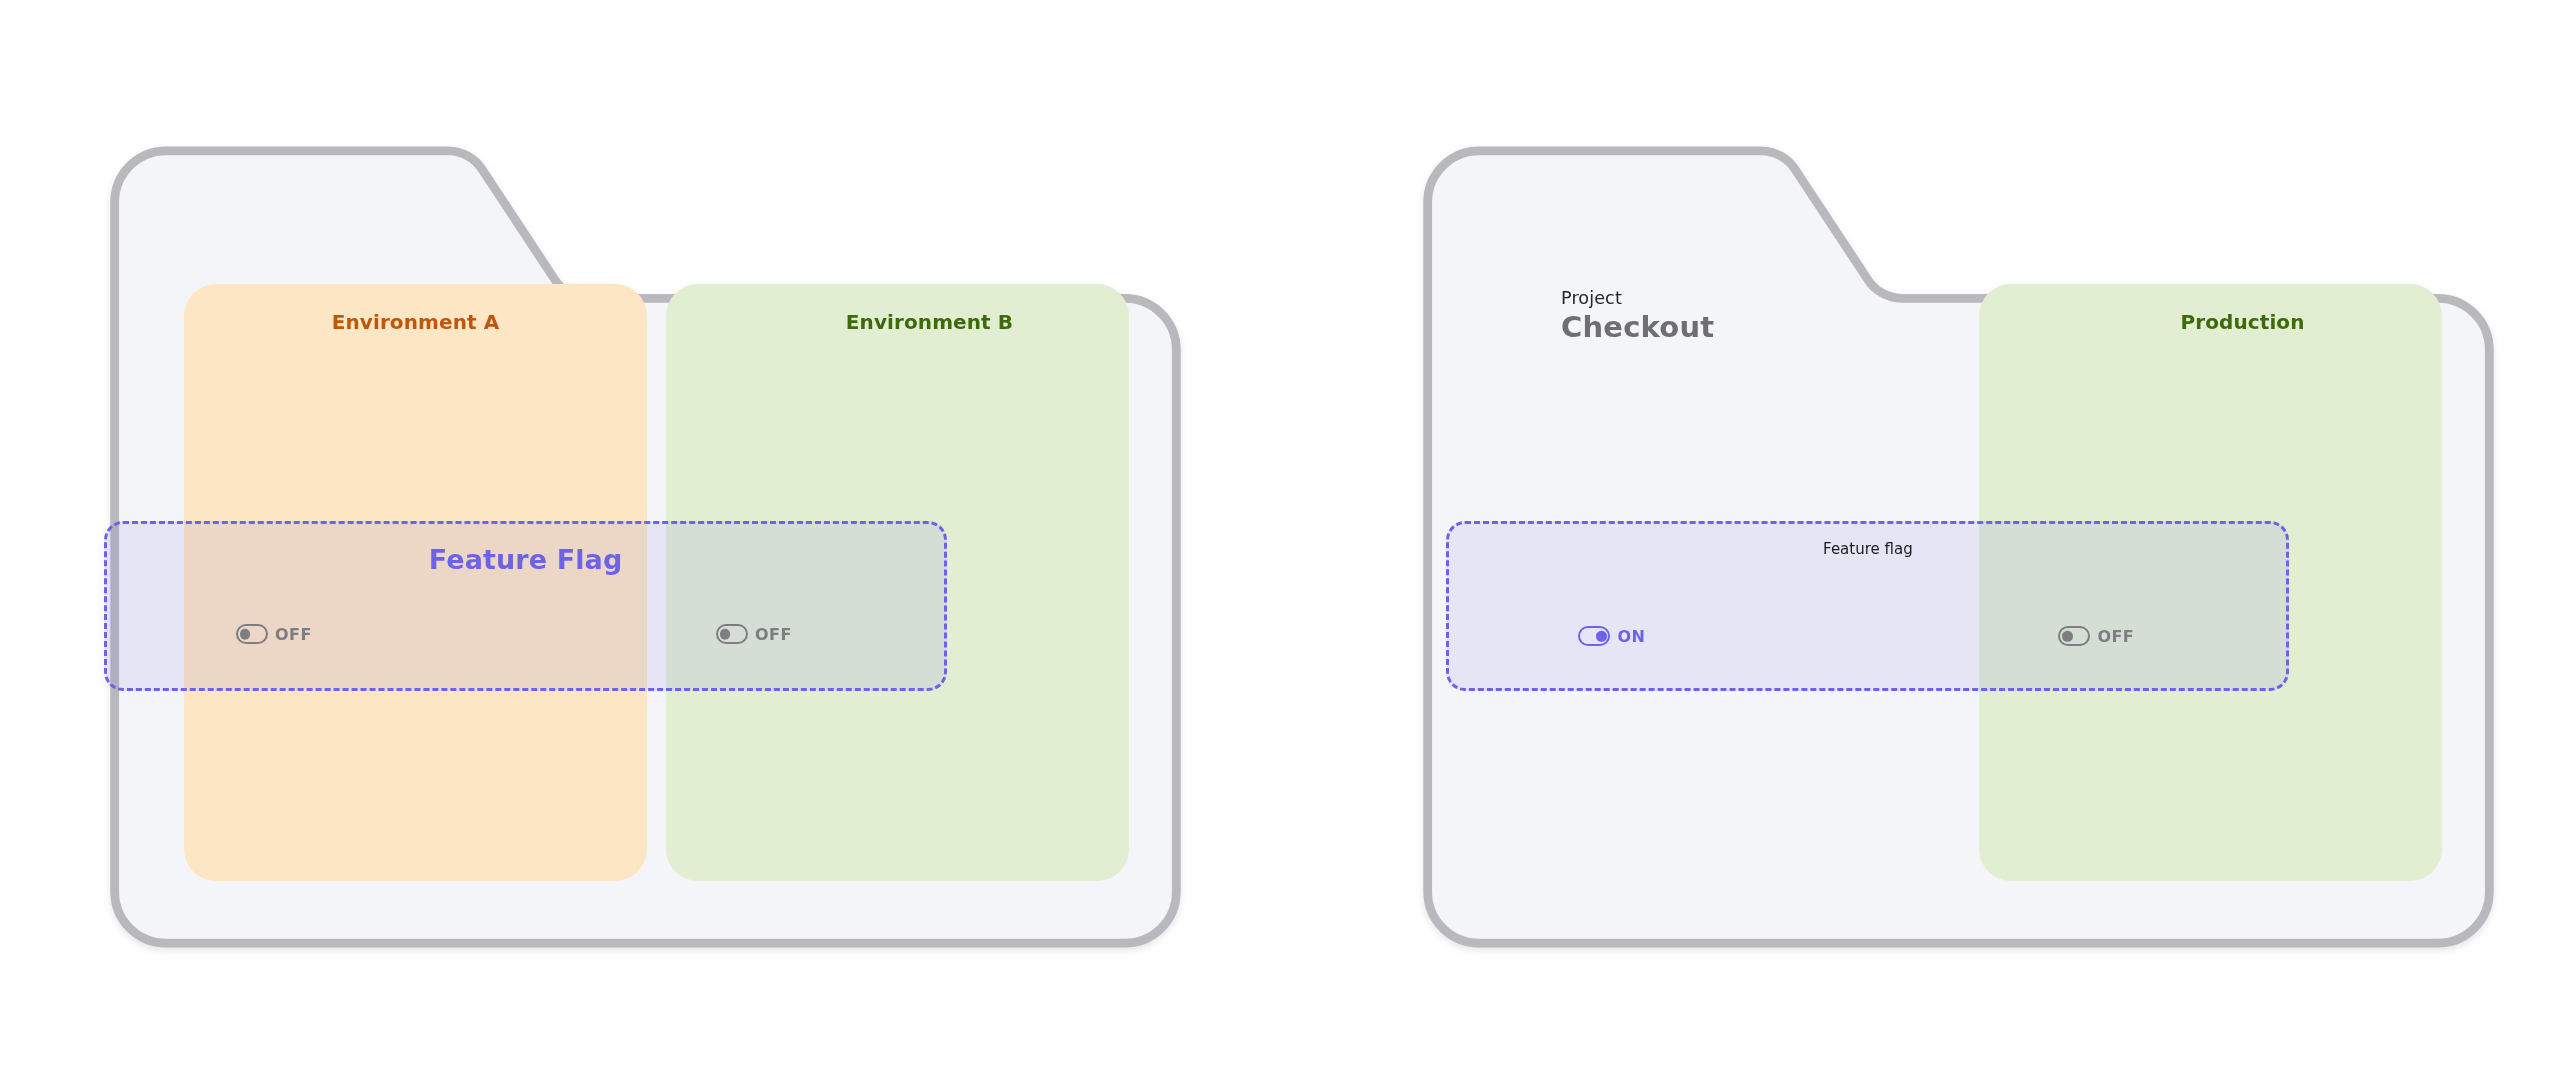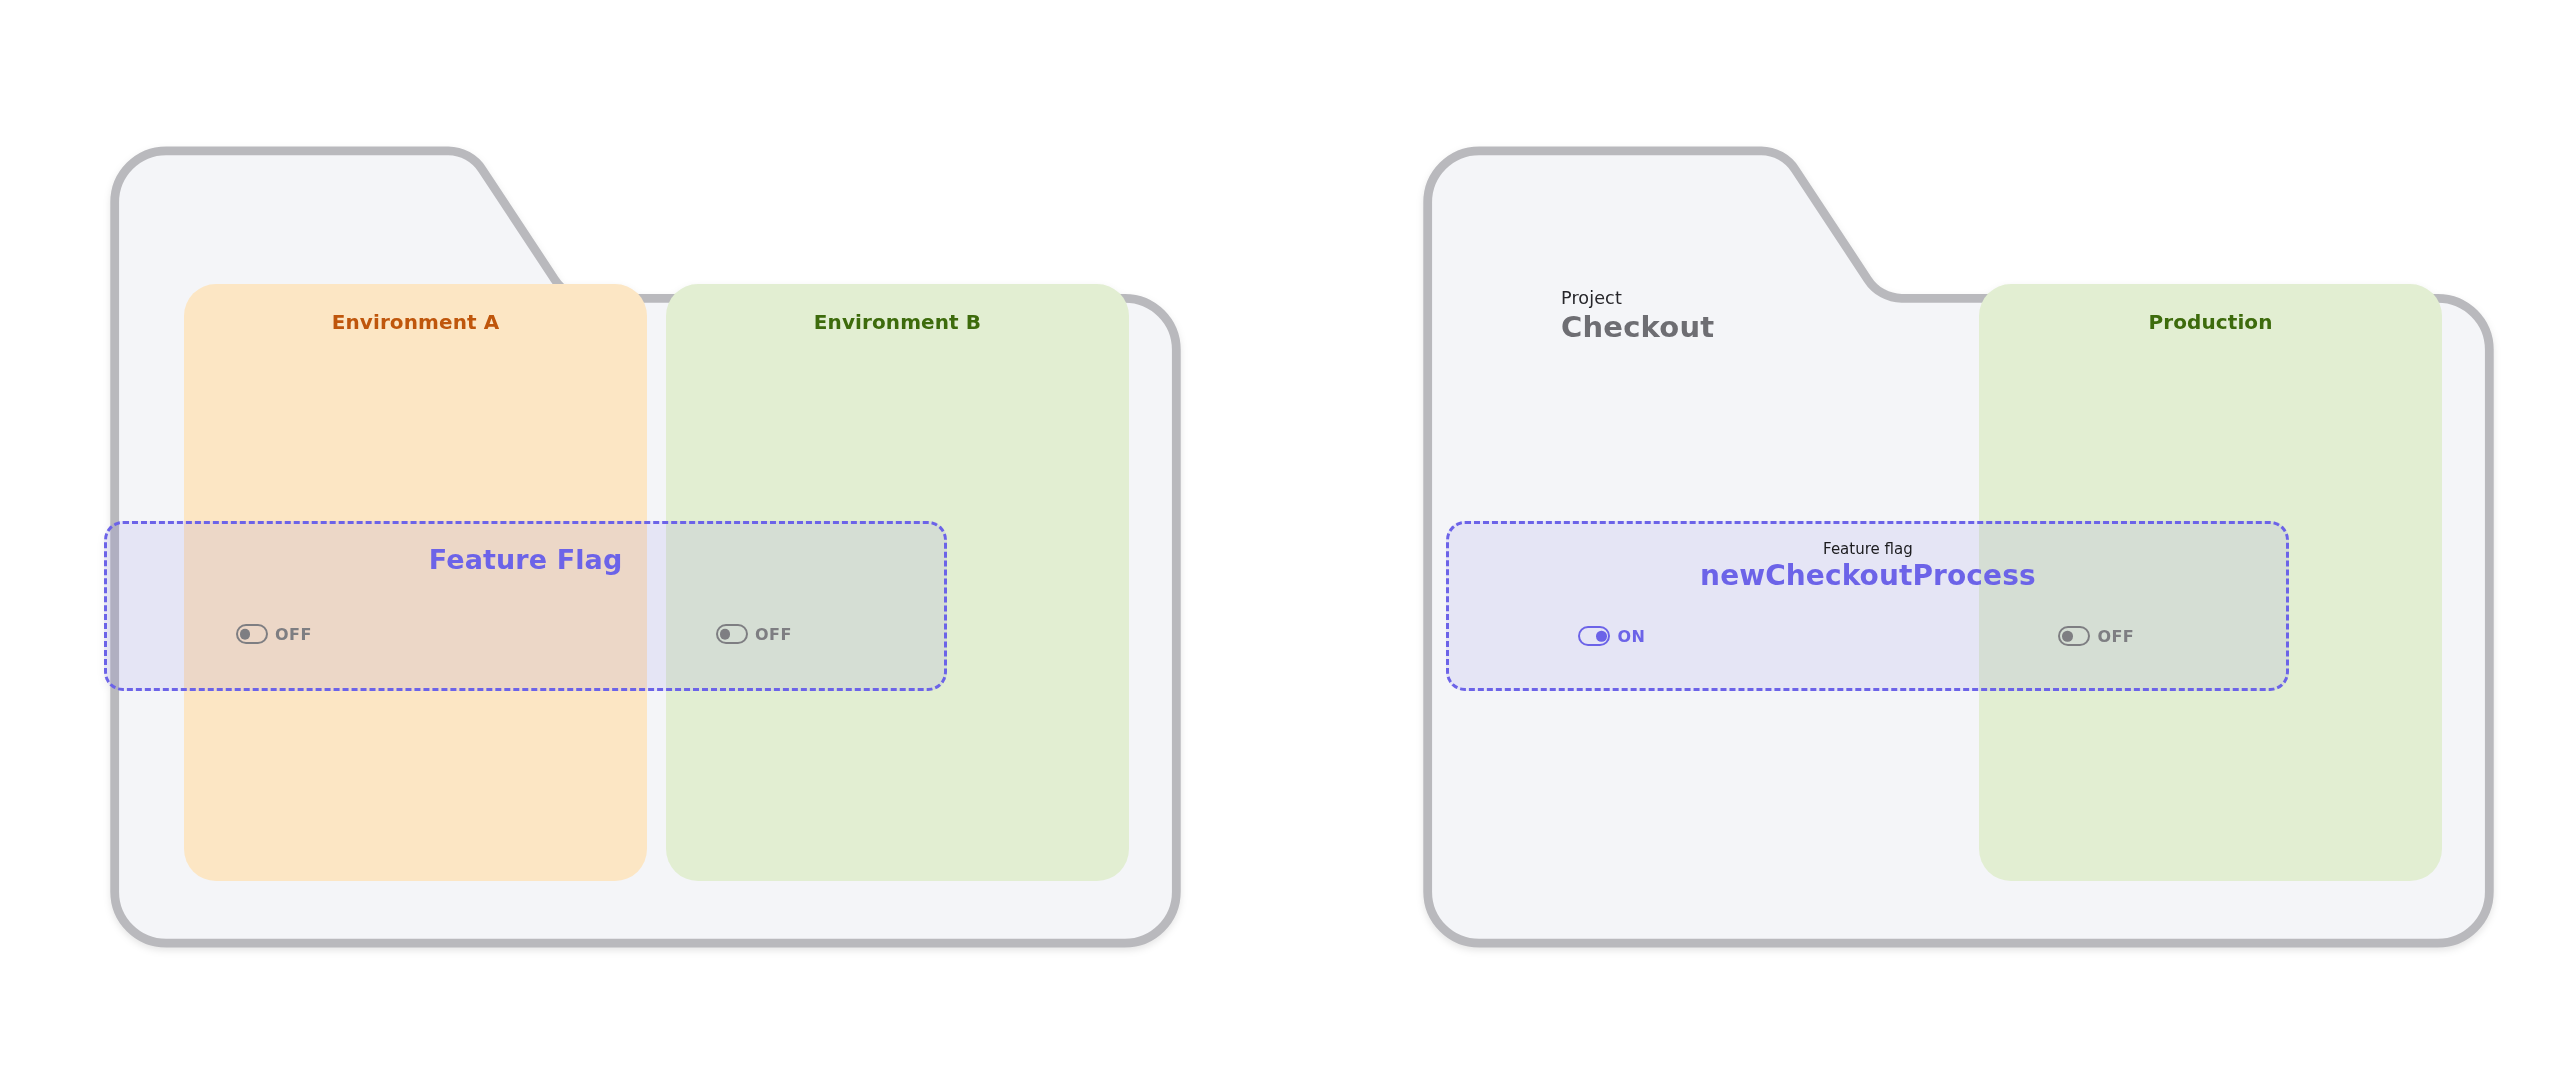--- a/index.html
+++ b/index.html
@@ -77,21 +77,21 @@
     top: 26px;
     left: 0;
     width: 100%;
     text-align: center;
     font-size: 20px;
     font-weight: 700;
     letter-spacing: 0.1px;
     white-space: nowrap;
   }
   .label-dev  { color: #bf560c; }
-  .label-prod { color: #3d6b0c; }
+  .label-prod { color: #3d6b0c; padding-left: 32px; }
 
   
   .flag-overlay {
     position: absolute;
     border: 3.5px dashed #6c63e8;
     border-radius: 19px;
     background: rgba(108, 99, 232, 0.11);
     box-sizing: border-box;
   }
   .flag-head {
@@ -257,21 +257,20 @@
 
 
       <div class="env-panel env-prod" style="left:556px; top:138px; width:463px; height:597px;">
         <div class="env-label label-prod">Production</div>
       </div>
 
       <div class="flag-overlay" style="left:23.4px; top:375px; width:843px; height:170px;">
 
         <div class="flag-head" style="top:17.6px;">
           <span class="flag-kicker">Feature flag</span>
-          <span class="flag-name big">newCheckoutProcess</span>
         </div>
 
         <div class="toggle-group on" style="left:129px; top:102px;align-items:flex-end;">
           <span class="toggle on">
             <span class="knob"></span>
           </span>
           <span class="toggle-label">ON</span>
         </div>
 
         <div class="toggle-group" style="left:609px; top:102px;">

